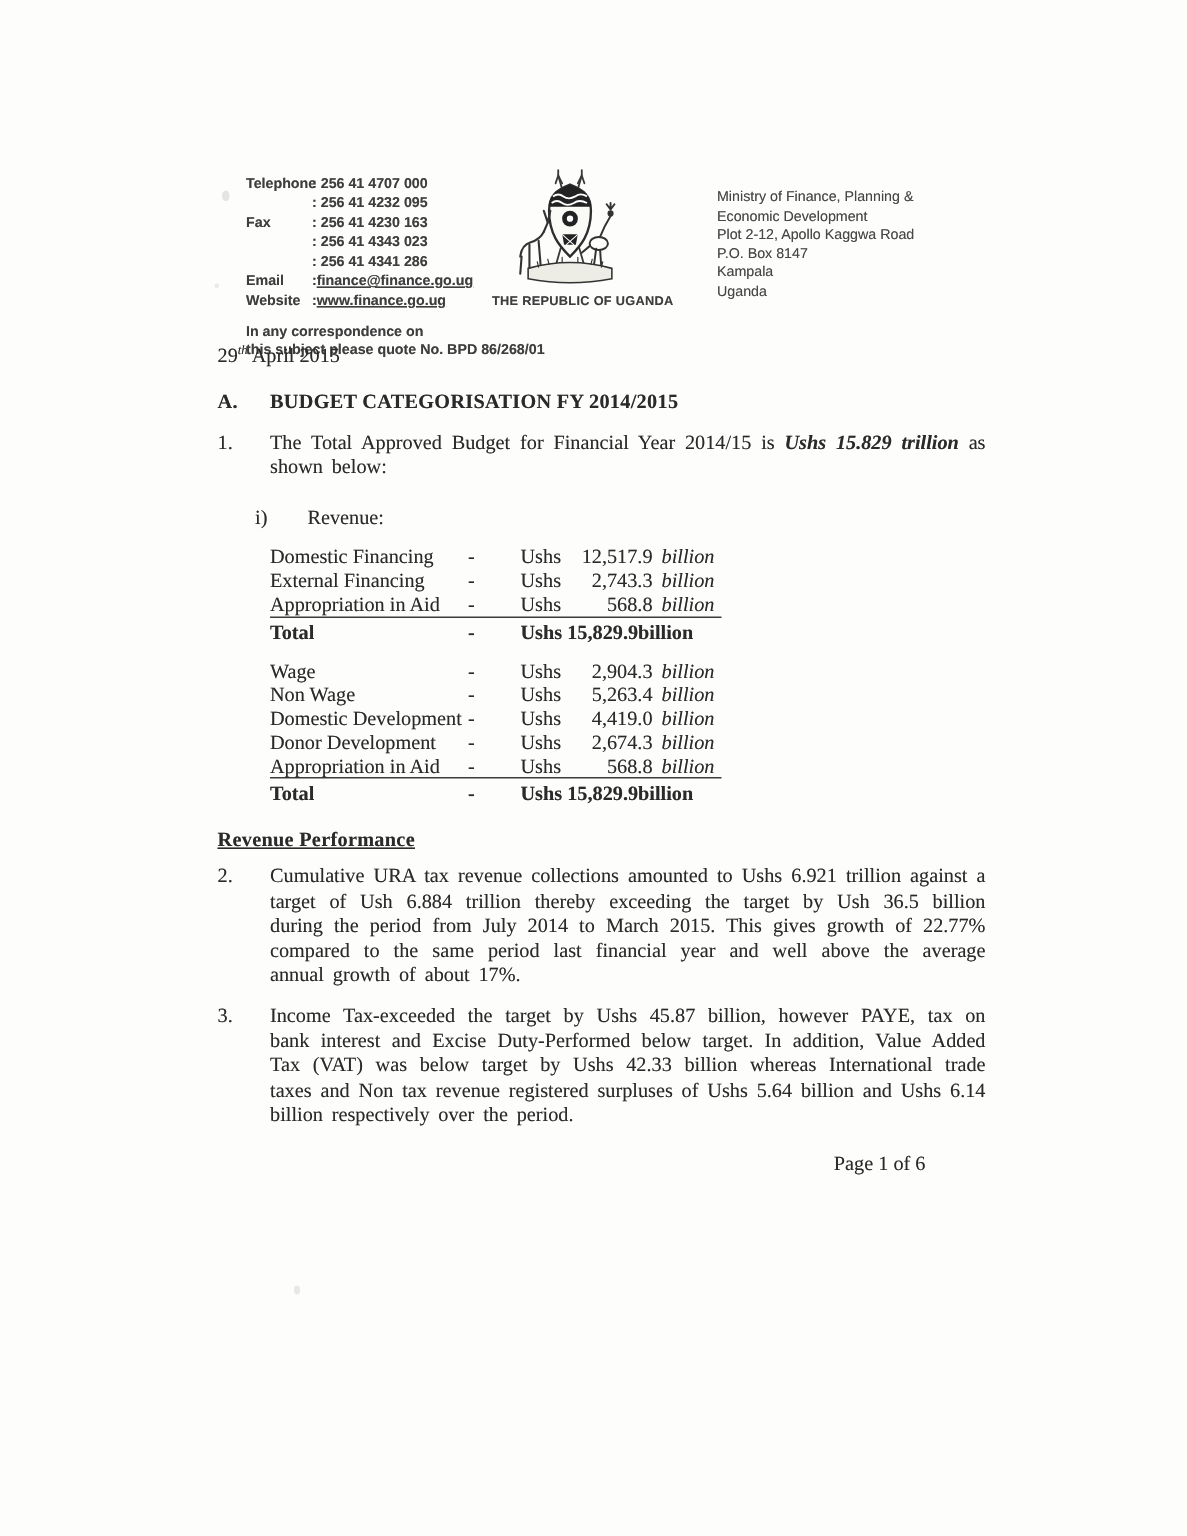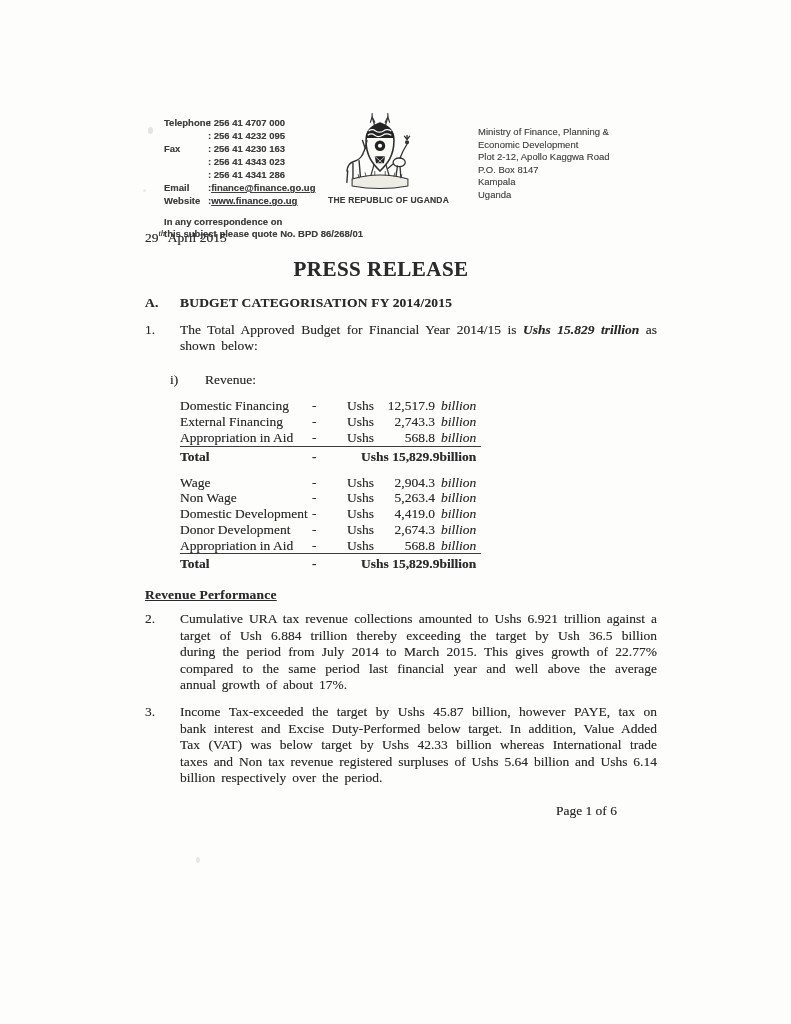--- a/index.html
+++ b/index.html
@@ -45,21 +45,21 @@
   .subsec .marker { width:35px; flex:none; }
   .fin-table { margin:10px 0 0 35px; width:301px; font-size:13.5px; }
   .f-row { display:flex; line-height:15.8px; align-items:flex-start; }
   .f-label { width:132px; flex:none; }
   .f-dash  { width:20px; flex:none; }
   .f-cur   { width:36px; flex:none; margin-left:15px; }
   .f-amt   { width:52px; flex:none; text-align:right; }
   .f-unit  { margin-left:6px;font-style:italic; }
   .ruled { border-bottom:1.3px solid #3c3c3c; }
   .f-total { font-weight:bold; margin-top:2px; }
-  .f-total .f-value { margin-left:29px; }
+  .f-total .f-value { margin-left:15px; }
   .rp-heading {
     margin-top:15px; font-size:13.5px; font-weight:bold;
     text-decoration:underline; letter-spacing:0.2px;
   }
   .item-2 { margin-top:8px; }
   .item-3 { margin-top:11px; }
   .page-footer { margin:17px 40px 0 0; text-align:right; font-size:13.5px; }
   
   .speck { position:absolute; background:#9a9a9a; border-radius:50%; }
   .speck1 { left:148px; top:127px; width:5px; height:7px; opacity:0.25; }
@@ -164,21 +164,20 @@
     <div>Plot 2-12, Apollo Kaggwa Road</div>
     <div>P.O. Box 8147</div>
     <div>Kampala</div>
     <div>Uganda</div>
   </div>
 
   <div class="body-col">
 
     <div class="date-line"><span>29</span><sup>th</sup><span> April 2015</span></div>
 
-    <div class="doc-title">PRESS RELEASE</div>
 
     <div class="section-heading">
       <span class="num-col">A.</span>
       <span>BUDGET CATEGORISATION FY 2014/2015</span>
     </div>
 
     <div class="numbered-item">
       <span class="num-col">1.</span>
       <p><span>The Total Approved Budget for Financial Year 2014/15 is </span><b><i>Ushs 15.829 trillion</i></b><span> as shown below:</span></p>
     </div>

